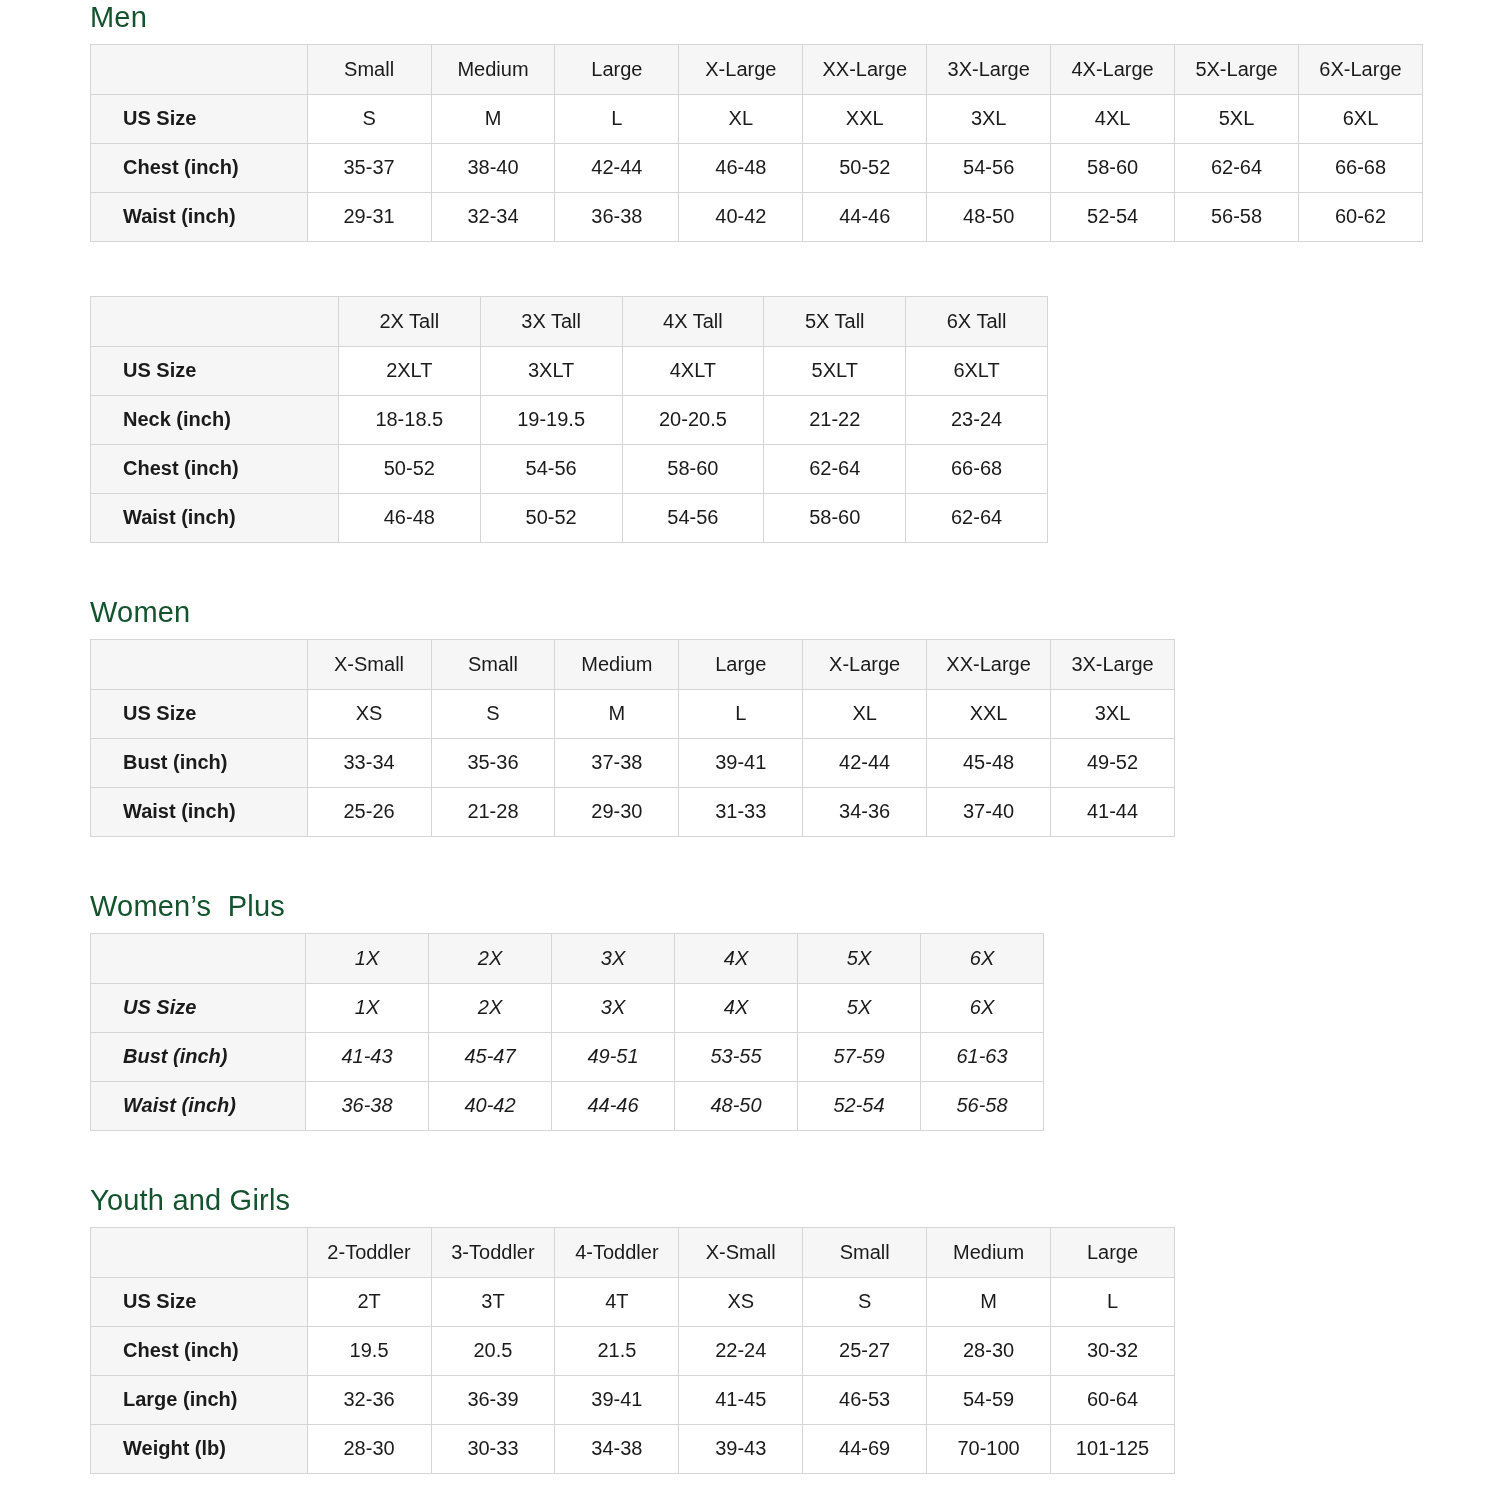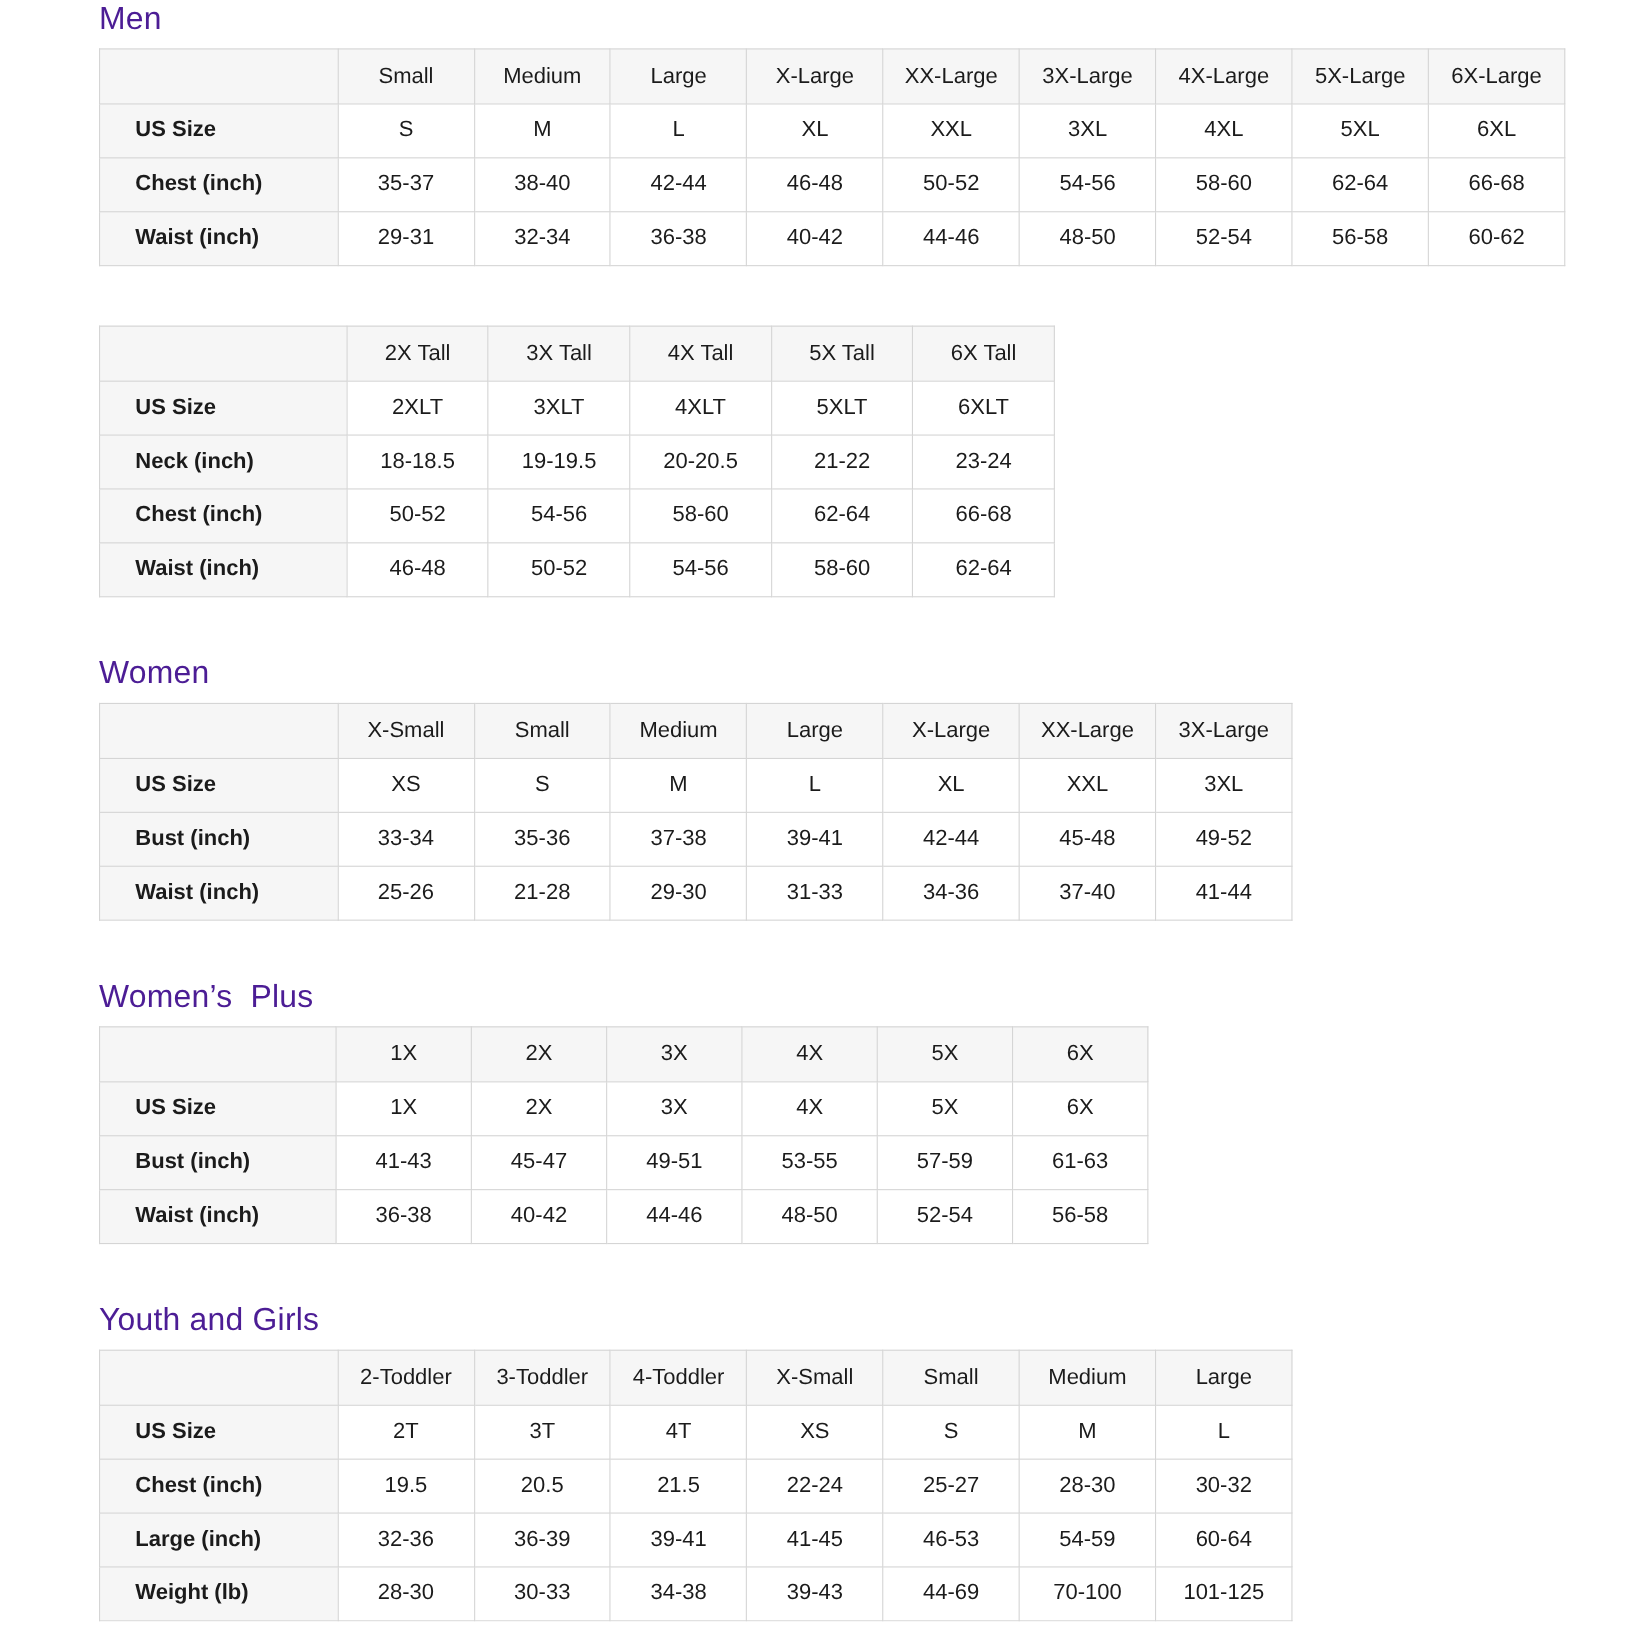--- a/index.html
+++ b/index.html
@@ -19,21 +19,21 @@
   .title-row {
     display: flex;
     align-items: baseline;
     gap: 26px;
     margin: 0 0 10px 0;
   }
   .section-title {
     font-size: 29px;
     font-weight: 400;
     letter-spacing: 0.2px;
-    color: #4c1d95;
+    color: #14532d;
     margin: 0;
     white-space: pre;
     line-height: 1.1;
   }
   .section-subtitle {
     font-size: 20px;
     font-style: italic;
     font-weight: 400;
     color: #111111;
   }
@@ -133,21 +133,21 @@
             <td>44-46</td>
             <td>48-50</td>
             <td>52-54</td>
             <td>56-58</td>
             <td>60-62</td>
           </tr>
         </tbody>
       </table>
     </section>
     <section class="size-section">
-      <table class="size-table" style="width: 869px; border-radius: 30px;">
+      <table class="size-table" style="width: 958px; border-radius: 30px;">
         <colgroup>
           <col style="width: 215px;">
           <col style="width: 123px;">
           <col style="width: 123px;">
           <col style="width: 123px;">
           <col style="width: 123px;">
           <col style="width: 123px;">
         </colgroup>
         <thead>
           <tr>
@@ -253,21 +253,21 @@
             <td>37-40</td>
             <td>41-44</td>
           </tr>
         </tbody>
       </table>
     </section>
     <section class="size-section">
       <div class="title-row">
         <h2 class="section-title">Women’s  Plus</h2>
       </div>
-      <table class="size-table" style="width: 818px;">
+      <table class="size-table" style="width: 818px; font-style: italic;">
         <colgroup>
           <col style="width: 215px;">
           <col style="width: 123px;">
           <col style="width: 123px;">
           <col style="width: 123px;">
           <col style="width: 123px;">
           <col style="width: 123px;">
           <col style="width: 123px;">
         </colgroup>
         <thead>

